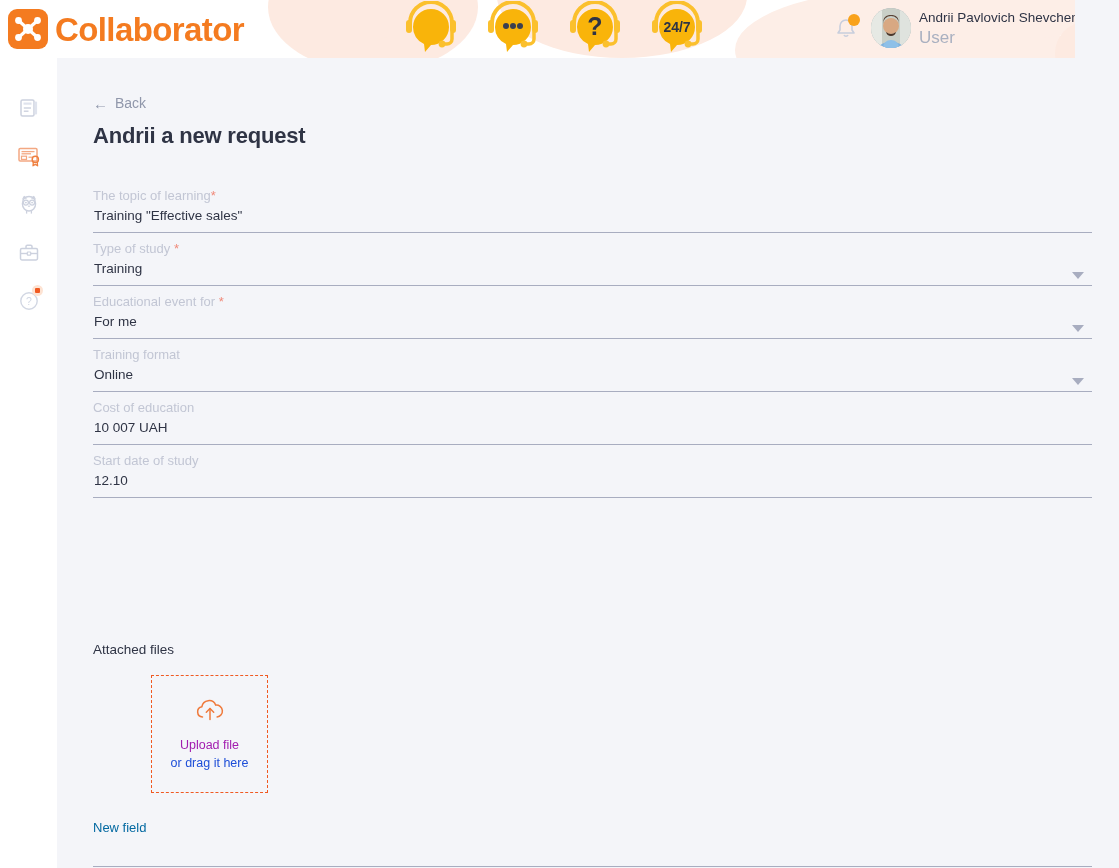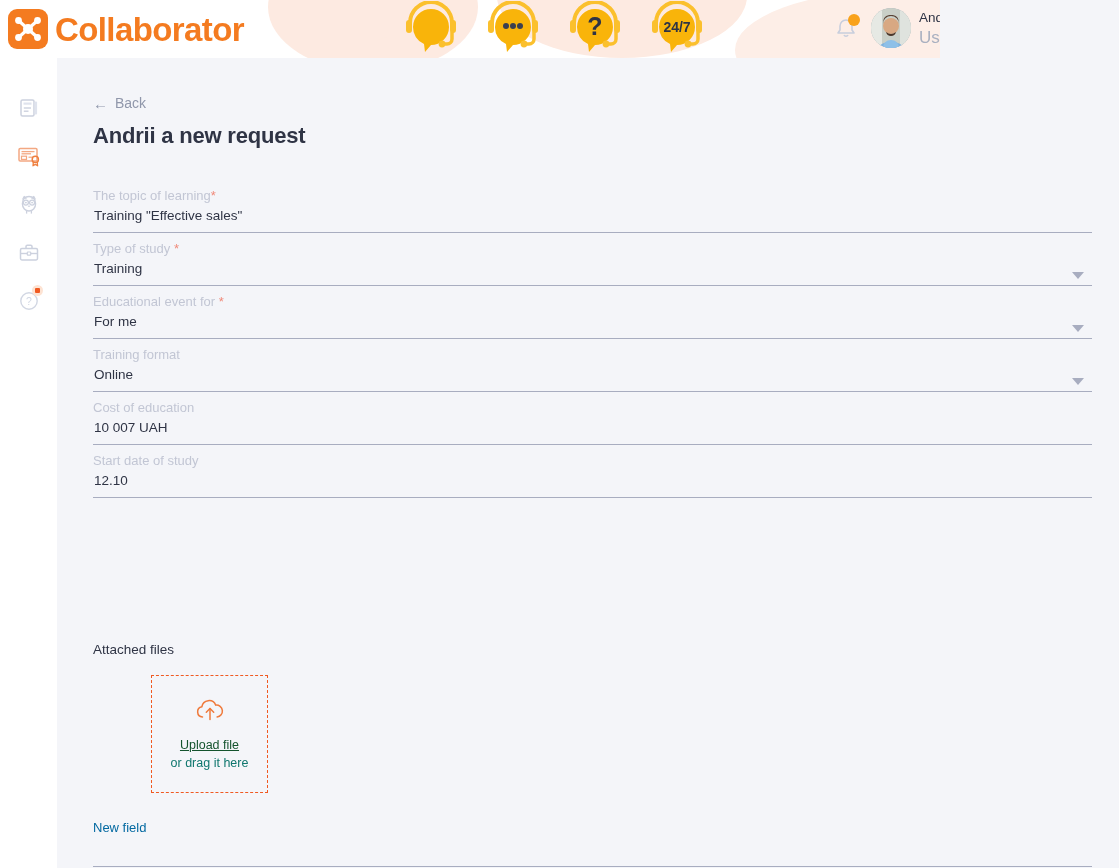--- a/index.html
+++ b/index.html
@@ -13,21 +13,21 @@
     overflow: hidden;
     background: #f4f5f9;
     font-family: "Liberation Sans", sans-serif;
     -webkit-font-smoothing: antialiased;
   }
 
   
   #header {
     position: absolute;
     top: 0; left: 0;
-    width: 940px;
+    width: 1075px;
     height: 58px;
     background: #ffffff;
     overflow: hidden;
     z-index: 50;
   }
   .deco {
     position: absolute;
     border-radius: 50%;
     background: #fdeae1;
     pointer-events: none;
@@ -259,27 +259,26 @@
     background: transparent;
     display: flex;
     flex-direction: column;
     align-items: center;
     justify-content: center;
     cursor: pointer;
   }
   #upload-icon { margin-bottom: 10px; }
   #upload-link {
     font-size: 12.5px;
-    color: #14532d;
-    text-decoration: underline;
+    color: #a21caf;
     line-height: 1.3;
   }
   #upload-hint {
     font-size: 12.5px;
-    color: #0f766e;
+    color: #1d4ed8;
     line-height: 1.3;
     margin-top: 1px;
   }
 
   #new-field {
     position: absolute;
     left: 36px; top: 762px;
     width: 999px;
     height: 48px;
   }

